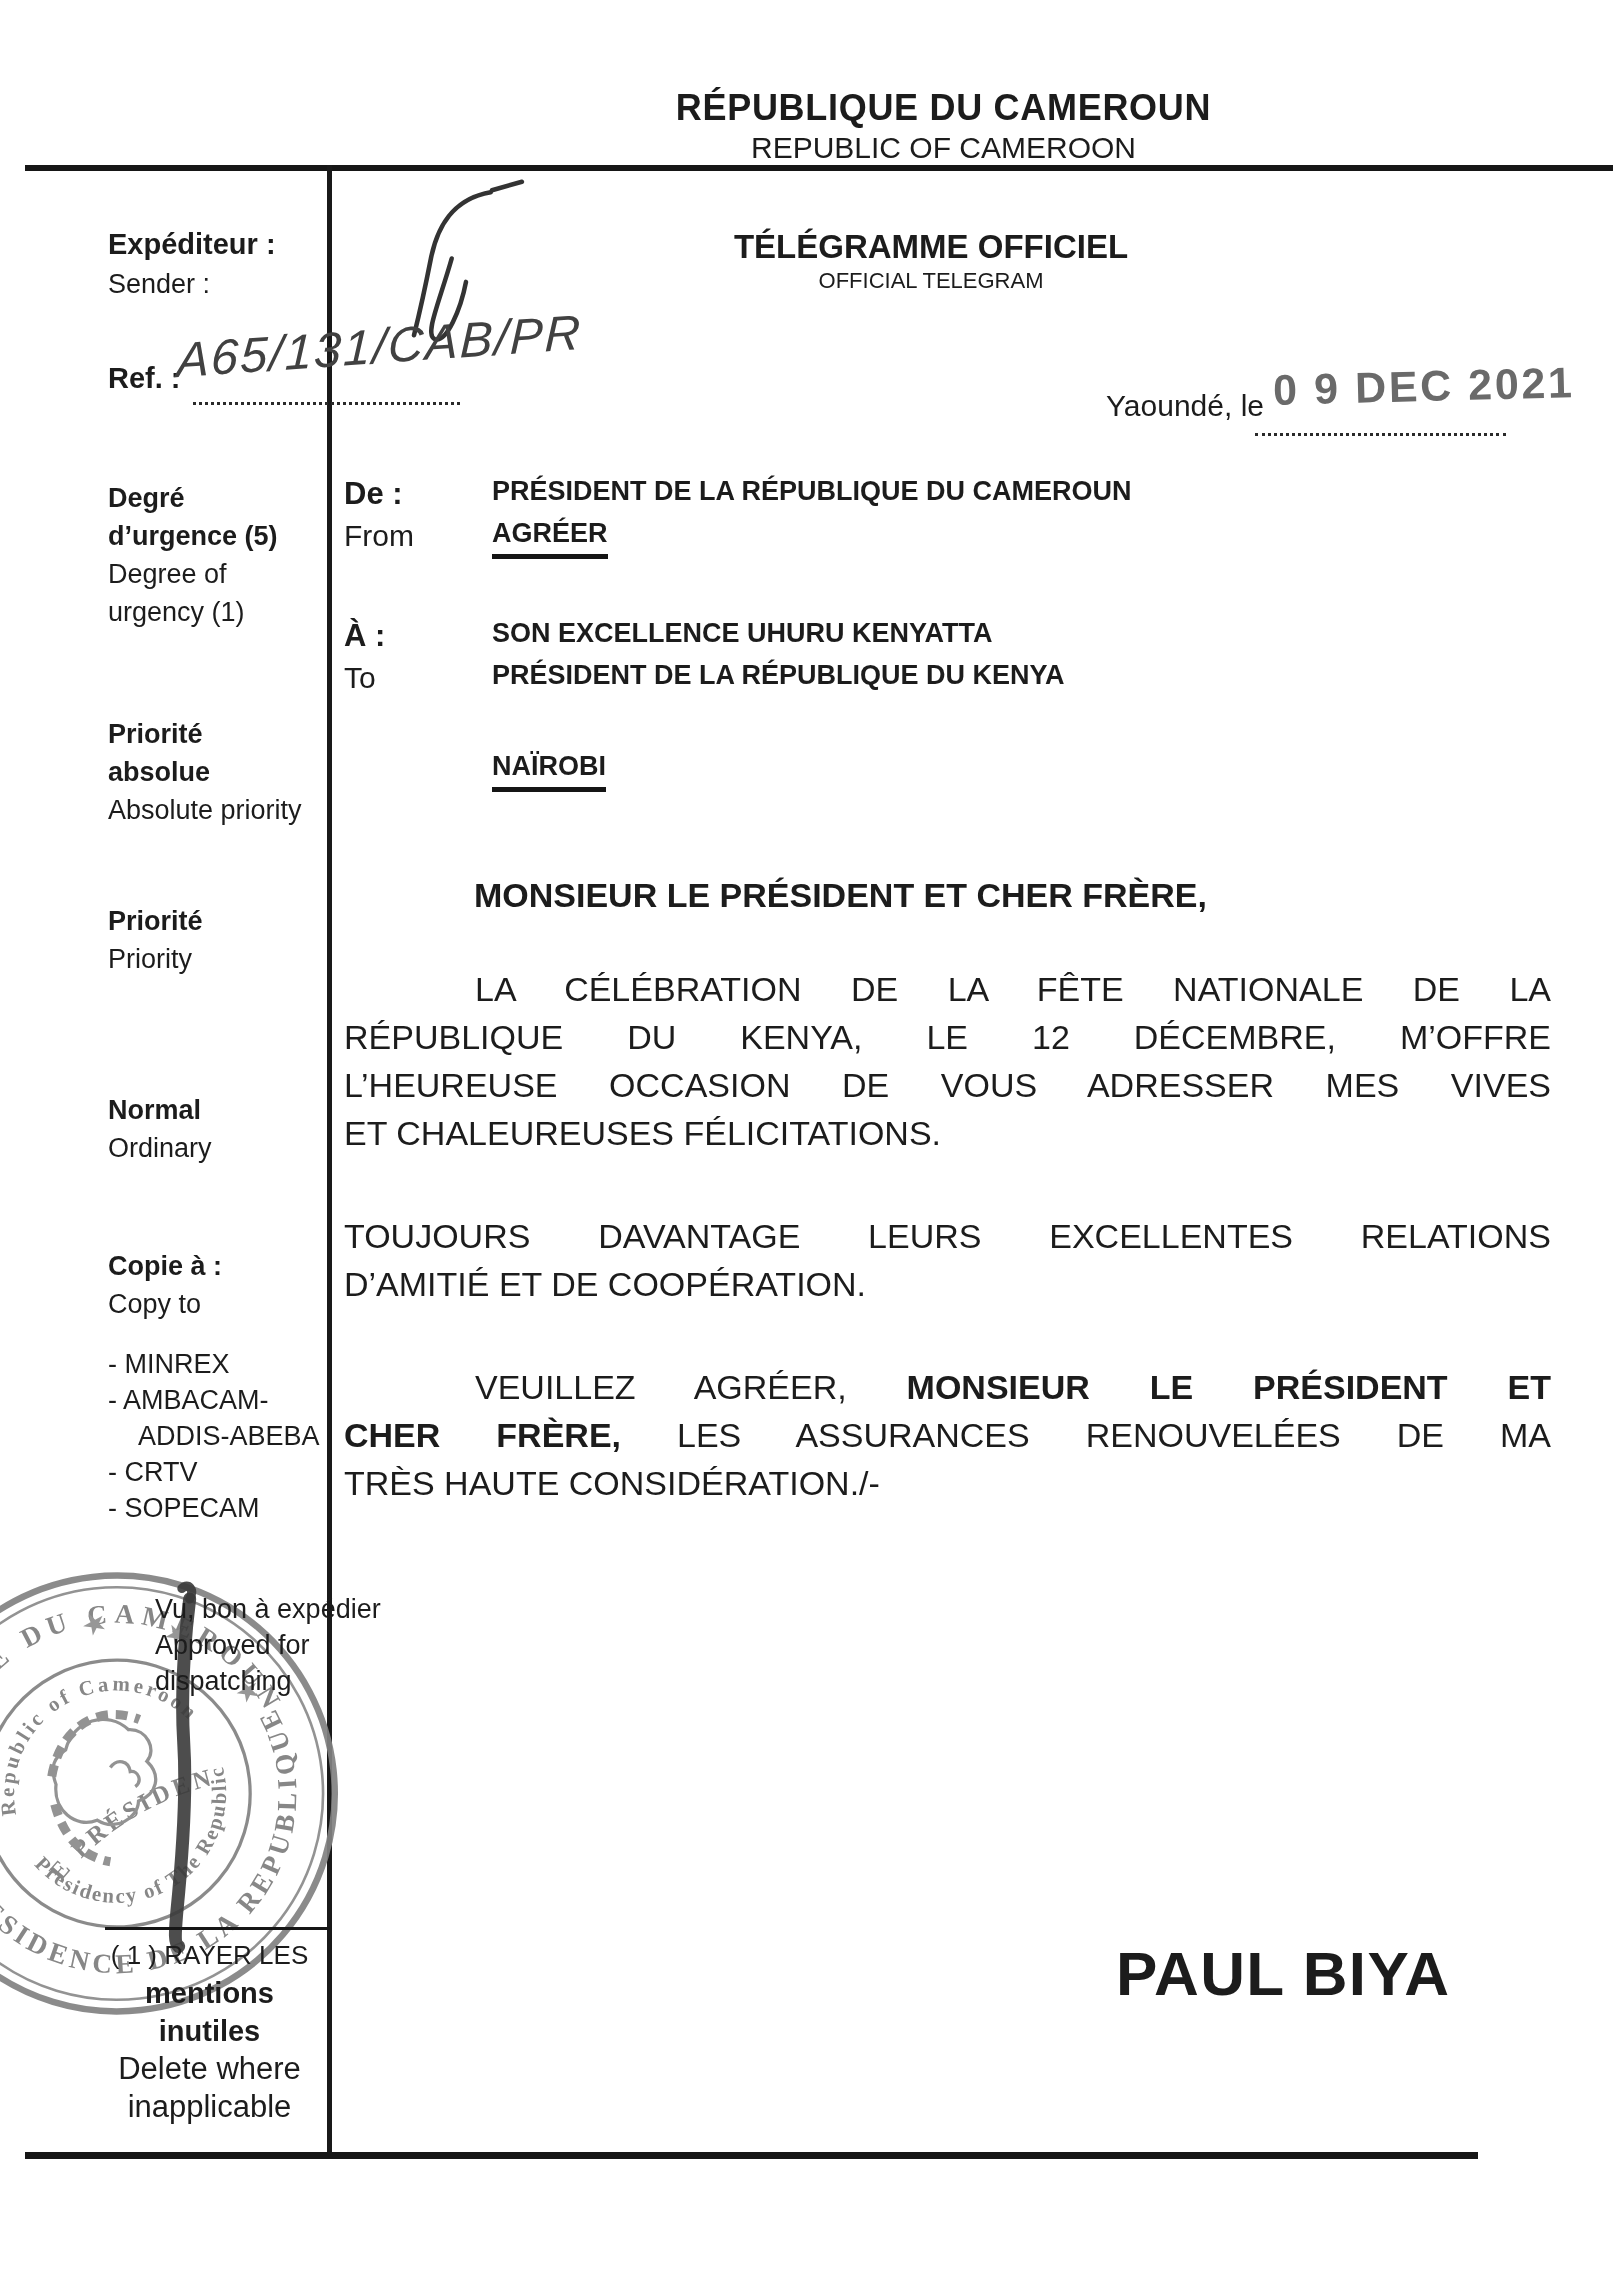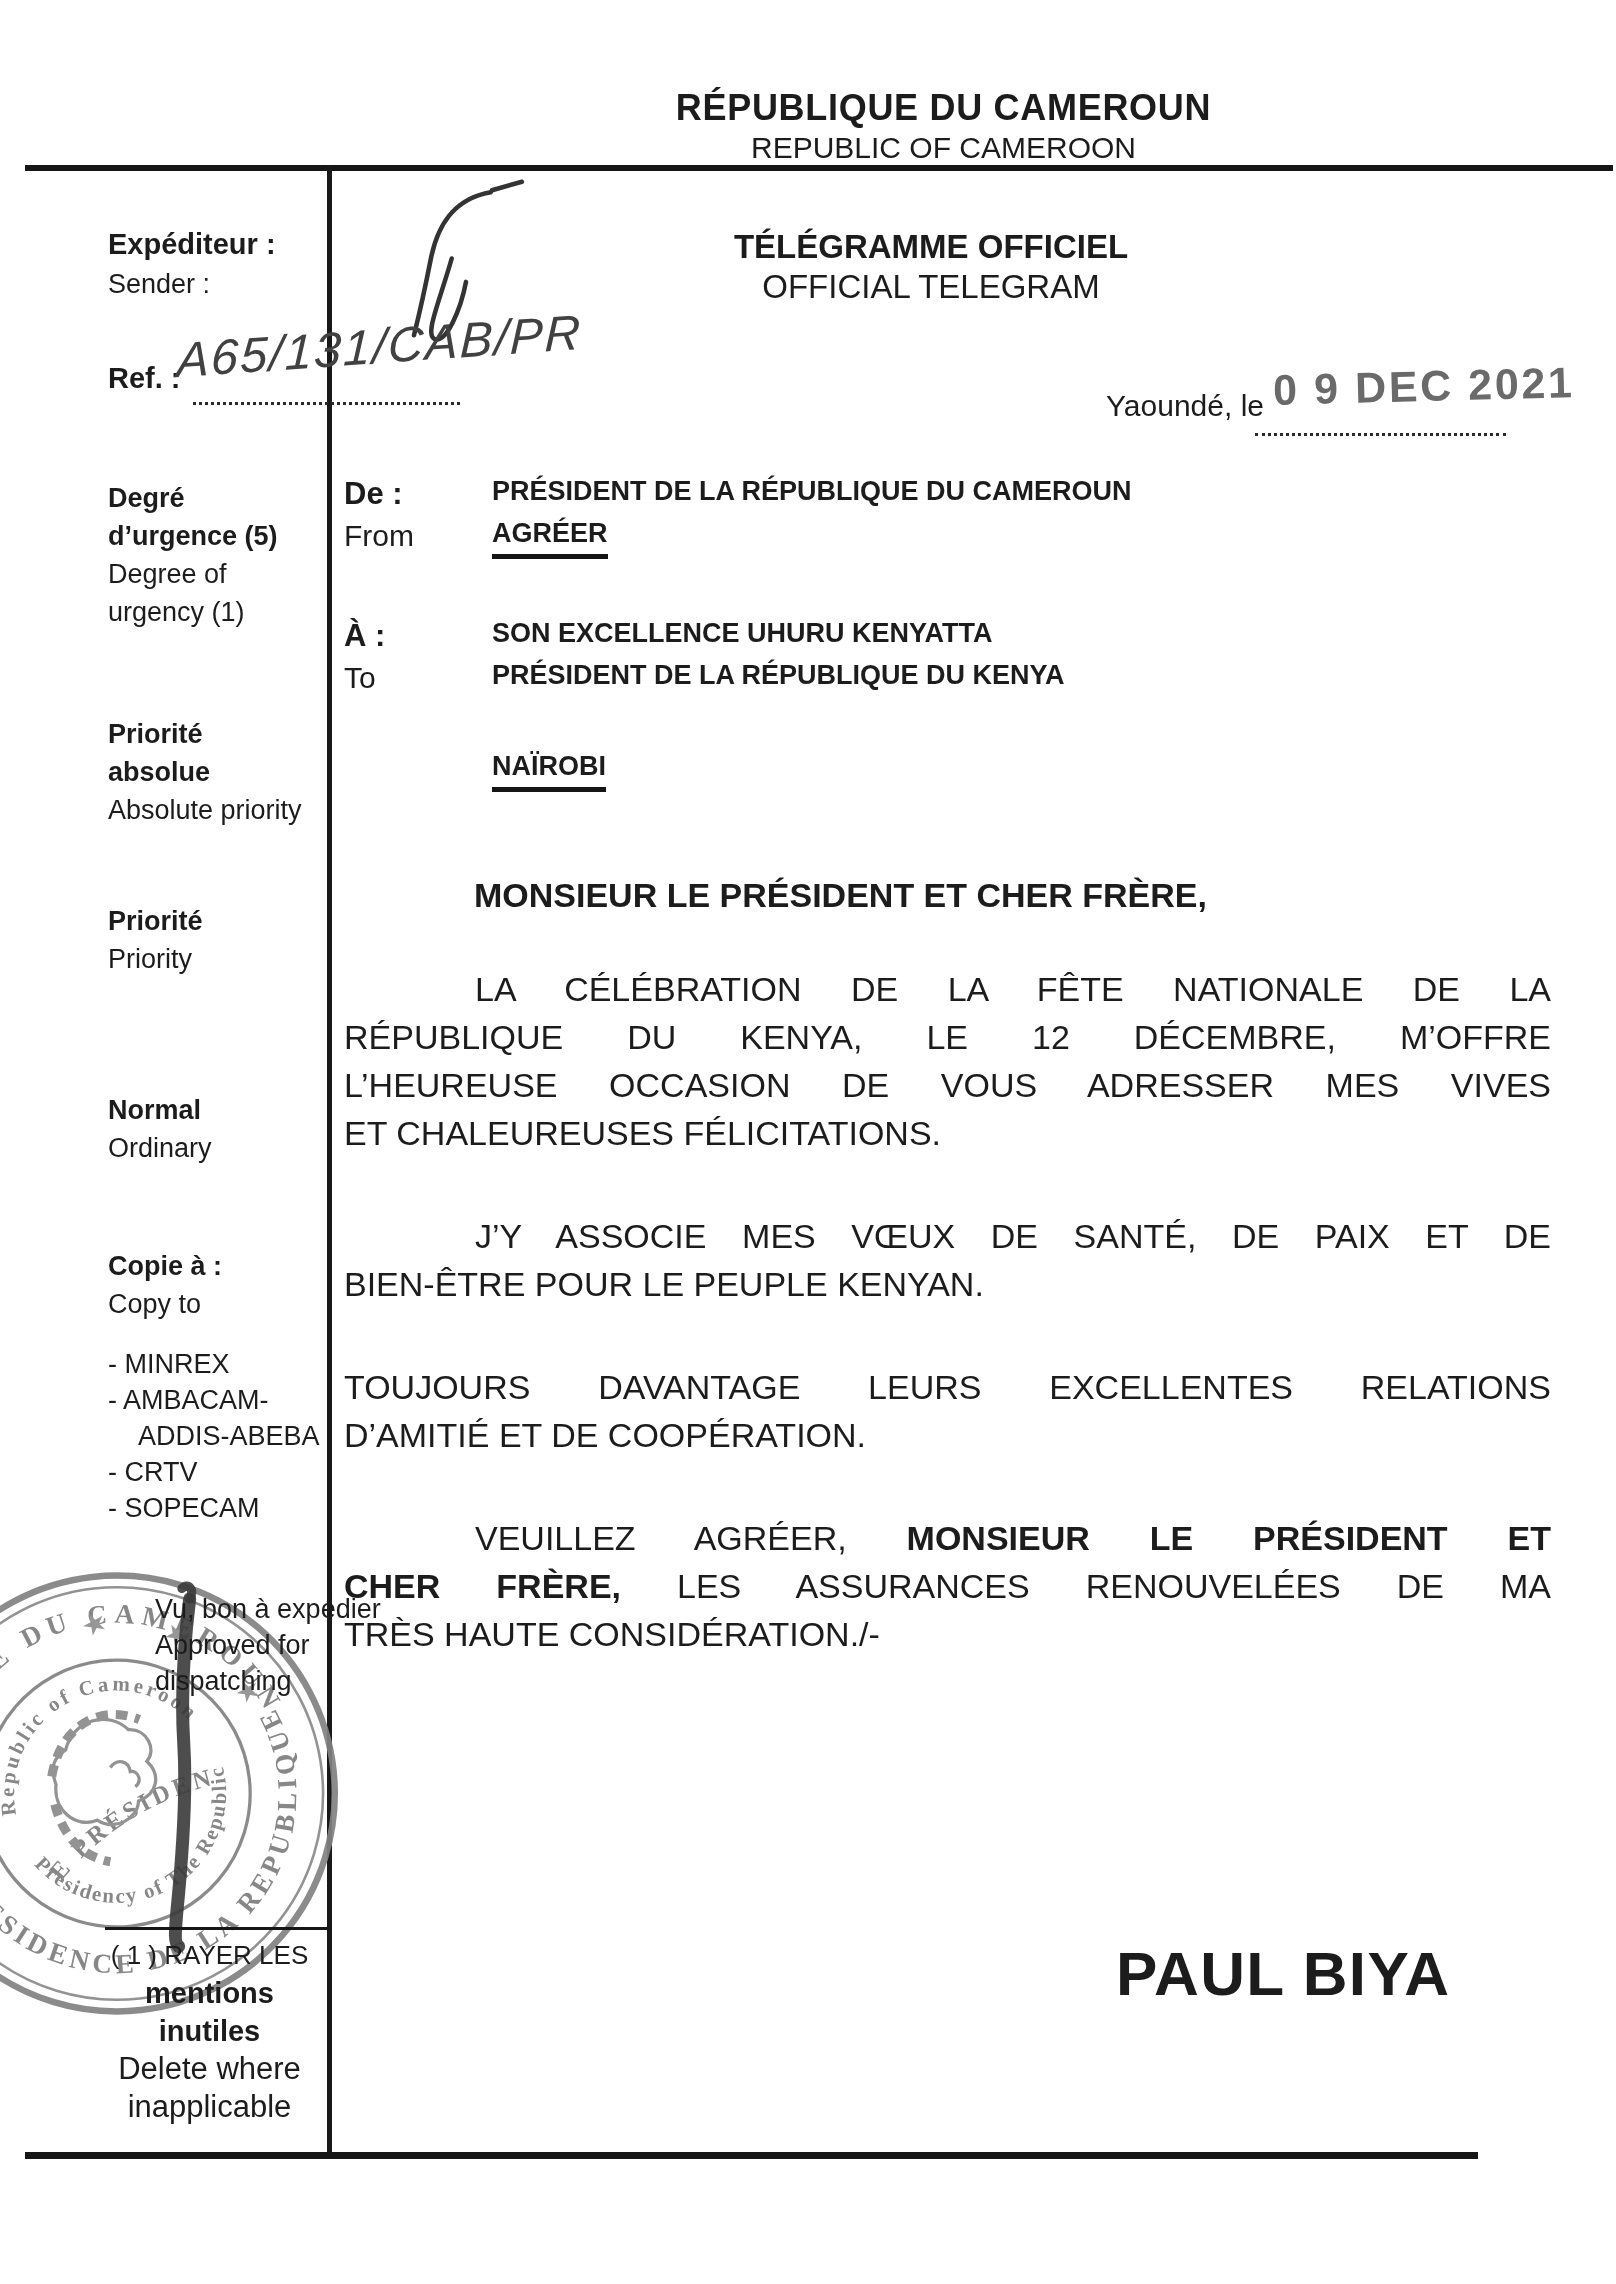--- a/index.html
+++ b/index.html
@@ -13,21 +13,21 @@
   .vrule{background:#191919;}
   .dots{border-bottom:3.9px dotted #2a2a2a;}
   
   #hdr-fr{left:273px;top:87px;width:1341px;font-size:36px;font-weight:bold;letter-spacing:0.7px;}
   #hdr-en{left:273px;top:131px;width:1341px;font-size:30px;}
   #top-rule{left:25px;top:165px;width:1588px;height:5.9px;}
   #col-rule{left:327px;top:165px;width:4.6px;height:1993px;}
   #bottom-rule{left:25px;top:2152px;width:1453px;height:6.5px;}
   
   #tg-fr{left:345px;top:228px;width:1172px;font-size:33px;font-weight:bold;}
-  #tg-en{left:345px;top:268px;width:1172px;font-size:33px;}
+  #tg-en{left:345px;top:268px;width:1172px;font-size:22px;}
   
   #sender-fr{left:108px;top:228px;font-size:29px;font-weight:bold;}
   #sender-en{left:108px;top:269px;font-size:27px;}
   #ref-label{left:108px;top:362px;font-size:29px;font-weight:bold;}
   #ref-dots{left:193px;top:397px;width:267px;height:5.2px;}
   #ref-value{left:176px;top:318px;font-size:49px;color:#414141;font-style:italic;
              letter-spacing:2px;transform:rotate(-4deg) skewX(-6deg);white-space:nowrap;z-index:4;}
   
   #place-date{left:1015px;top:389px;width:249px;text-align:right;font-size:30px;}
   #date-stamp{left:1273px;top:362px;font-size:43px;font-weight:bold;color:#6a6a6a;
@@ -203,24 +203,20 @@
 
   <div class="abs" id="salutation">MONSIEUR LE PRÉSIDENT ET CHER FRÈRE,</div>
   <div class="abs" id="paragraphs">
       <div class="para">
         <div class="bodyline just indent"><span>LA CÉLÉBRATION DE LA FÊTE NATIONALE DE LA</span></div>
         <div class="bodyline just"><span>RÉPUBLIQUE DU KENYA, LE 12 DÉCEMBRE, M’OFFRE</span></div>
         <div class="bodyline just"><span>L’HEUREUSE OCCASION DE VOUS ADRESSER MES VIVES</span></div>
         <div class="bodyline"><span>ET CHALEUREUSES FÉLICITATIONS.</span></div>
       </div>
       <div class="para">
-        <div class="bodyline just indent"><span>J’Y ASSOCIE MES VŒUX DE SANTÉ, DE PAIX ET DE</span></div>
-        <div class="bodyline"><span>BIEN-ÊTRE POUR LE PEUPLE KENYAN.</span></div>
-      </div>
-      <div class="para">
         <div class="bodyline just"><span>TOUJOURS DAVANTAGE LEURS EXCELLENTES RELATIONS</span></div>
         <div class="bodyline"><span>D’AMITIÉ ET DE COOPÉRATION.</span></div>
       </div>
       <div class="para">
         <div class="bodyline just indent"><span>VEUILLEZ AGRÉER, </span><span class="b">MONSIEUR LE PRÉSIDENT ET</span></div>
         <div class="bodyline just"><span class="b">CHER FRÈRE,</span><span> LES ASSURANCES RENOUVELÉES DE MA</span></div>
         <div class="bodyline"><span>TRÈS HAUTE CONSIDÉRATION./-</span></div>
       </div>
     </div>
   <div class="abs" id="signature">PAUL BIYA</div>

